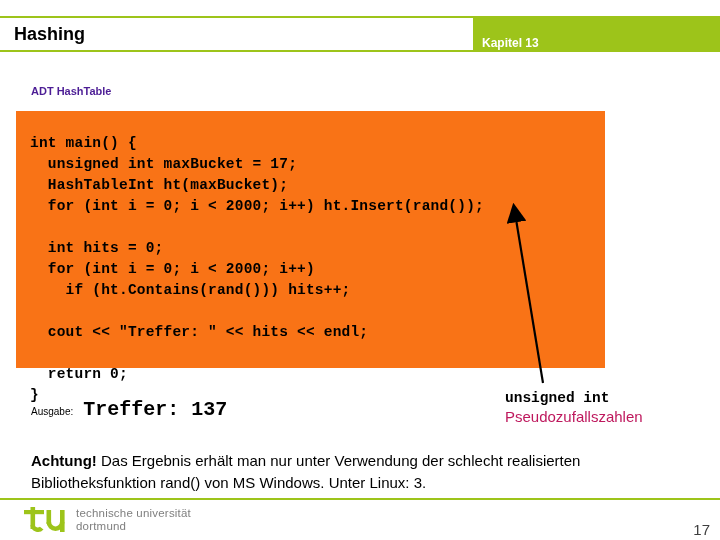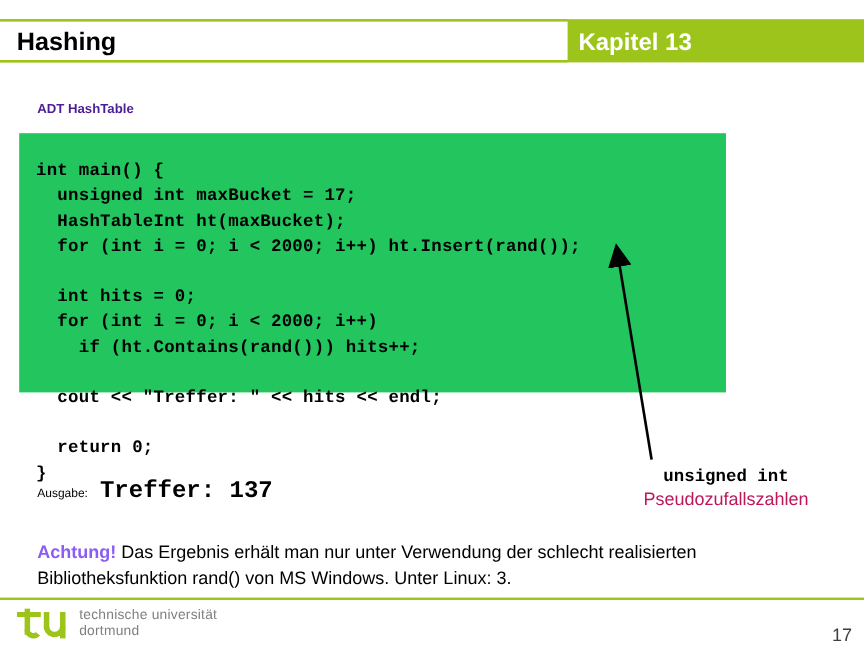--- a/index.html
+++ b/index.html
@@ -51,31 +51,31 @@
     left: 0;
     top: 18px;
     width: 473px;
     height: 32px;
     background: #ffffff;
   }
   .header-title {
     position: absolute;
     left: 14px;
     top: 24px;
-    font-size: 21px;
+    font-size: 18px;
     font-weight: bold;
     color: #000000;
     letter-spacing: 0px;
     white-space: nowrap;
   }
   .header-chapter {
     position: absolute;
     left: 482px;
-    top: 25px;
-    font-size: 20px;
+    top: 36px;
+    font-size: 12px;
     font-weight: bold;
     color: #ffffff;
     white-space: nowrap;
   }
 
   
   .subtitle {
     position: absolute;
     left: 31px;
     top: 85px;
@@ -84,22 +84,22 @@
     color: #4c1d95;
     white-space: nowrap;
   }
 
   
   .code-block {
     position: absolute;
     left: 16px;
     top: 111px;
     width: 589px;
-    height: 216px;
-    background: #22c55e;
+    height: 257px;
+    background: #f97316;
   }
   .code-text {
     position: absolute;
     left: 14px;
     top: 7px;
     font-family: "Liberation Mono", "DejaVu Sans Mono", monospace;
     font-size: 14.5px;
     font-weight: bold;
     line-height: 21px;
     color: #000000;
@@ -136,21 +136,20 @@
     color: #000000;
     margin-left: 10px;
   }
 
   
   .annot {
     position: absolute;
     left: 505px;
     top: 389px;
     width: 200px;
-    text-align: center;
   }
   .annot-mono {
     display: block;
     font-family: "Liberation Mono", "DejaVu Sans Mono", monospace;
     font-size: 14.5px;
     font-weight: bold;
     color: #000000;
     line-height: 18px;
   }
   .annot-sans {
@@ -165,36 +164,36 @@
   .warning {
     position: absolute;
     left: 31px;
     top: 450px;
     width: 615px;
     font-size: 15px;
     line-height: 22px;
     color: #000000;
   }
   .warning-lead {
-    color: #8b5cf6;
+    color: #000000;
     font-weight: bold;
   }
 
   
   .footer-rule {
     position: absolute;
     left: 0;
     top: 498px;
     width: 720px;
     height: 2px;
     background: #9DC41A;
   }
   .logo {
     position: absolute;
-    left: 14px;
+    left: 24px;
     top: 505px;
     width: 200px;
     height: 32px;
   }
   .logo-mark {
     position: absolute;
     left: 0;
     top: 2px;
     width: 44px;
     height: 28px;

